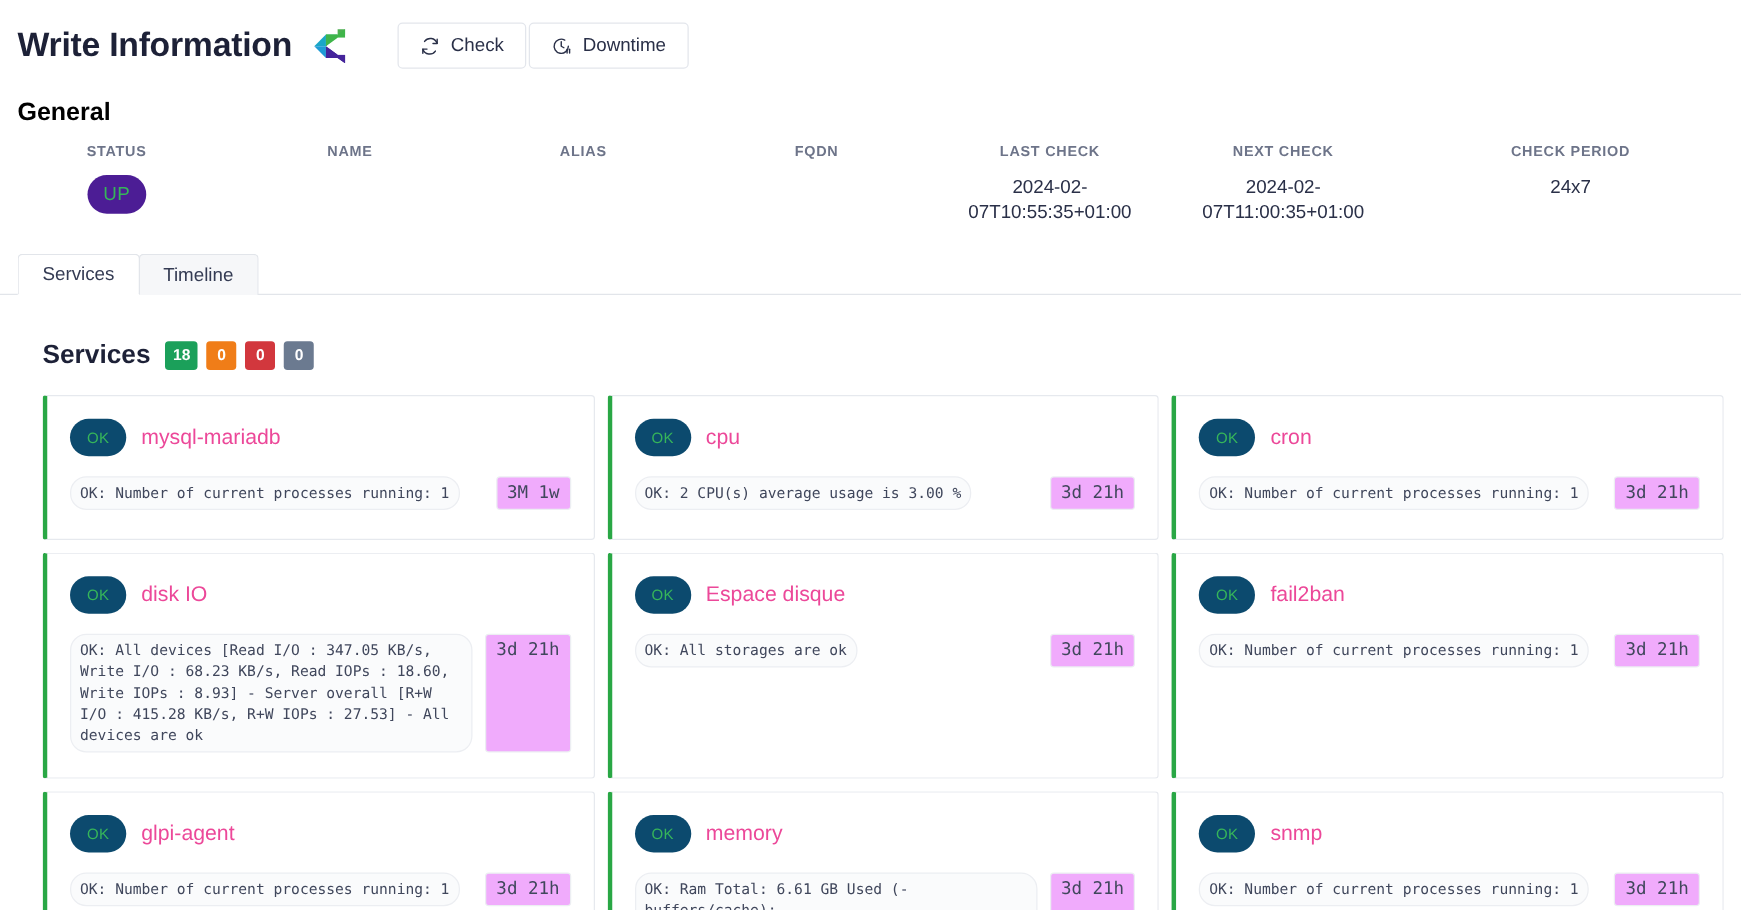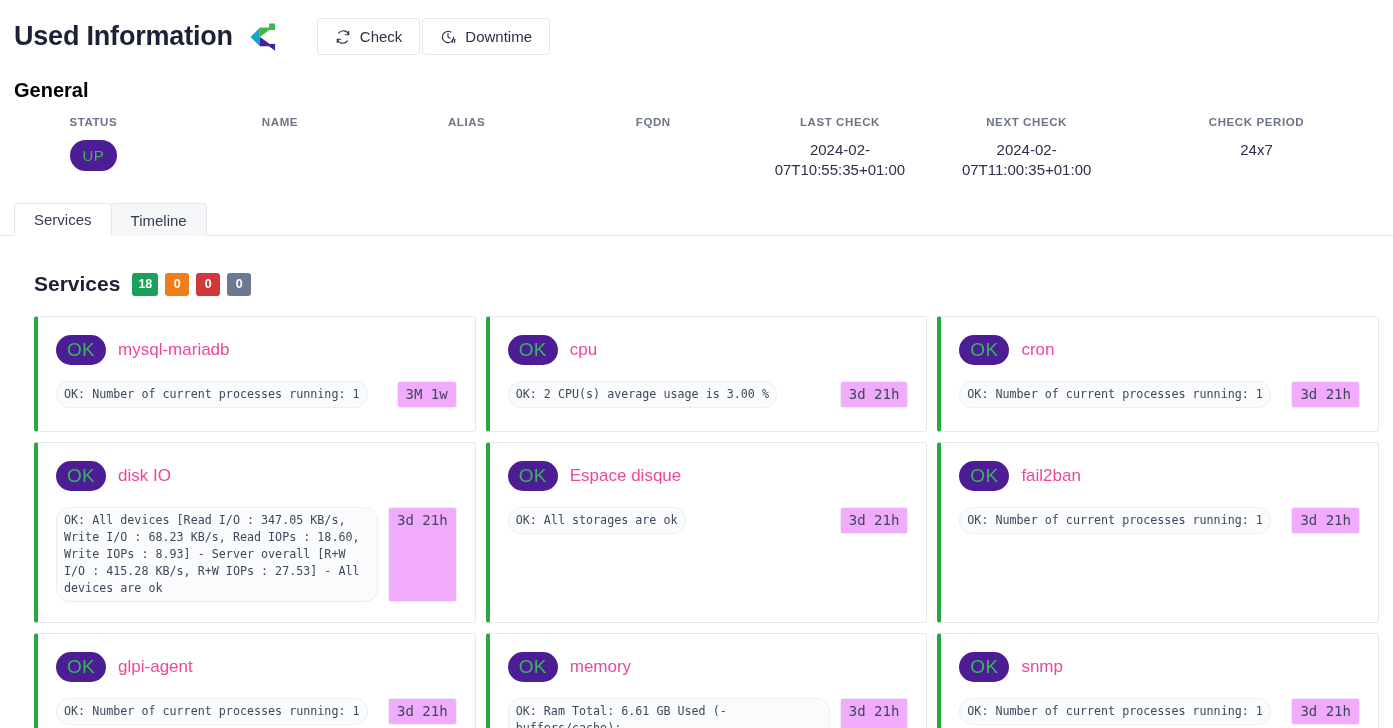--- a/index.html
+++ b/index.html
@@ -173,23 +173,23 @@
     margin-bottom: 16px;
   }
   .svc-status {
     display: inline-flex;
     align-items: center;
     justify-content: center;
     min-width: 45px;
     height: 30px;
     padding: 0 11px;
     border-radius: 16px;
-    background: #4c1d95;
+    background: #0c4a6e;
     color: #36b55a;
-    font-size: 19px;
+    font-size: 12px;
     letter-spacing: 0.3px;
   }
   .svc-name {
     font-size: 17px;
     color: #ec4899;
     font-weight: 400;
     text-align: right;
   }
   .svc-body {
     display: flex;
@@ -225,21 +225,21 @@
     display: flex;
     align-items: flex-start;
     justify-content: center;
     margin-left: auto;
   }
 </style>
 </head>
 <body>
 
 <div class="header-row">
-  <div class="page-title">Used Information</div>
+  <div class="page-title">Write Information</div>
 
   <span class="brand-logo">
     <svg viewBox="0 0 40 40" width="34" height="34" aria-hidden="true">
       <polygon points="4,20 15,9 15,20" fill="#1aa7c7"></polygon>
       <polygon points="4,20 15,31 15,20" fill="#1f9bd6"></polygon>
       <polygon points="15,9 15,20 26,9" fill="#2bb673"></polygon>
       <polygon points="15,9 26,9 26,4 33,4 33,9" fill="#4caf50"></polygon>
       <polygon points="15,9 26,9 33,4 33,12 26,12 15,20" fill="#3fb54a"></polygon>
       <polygon points="15,20 26,31 33,36 33,28 26,28" fill="#3b2f8f"></polygon>
       <polygon points="15,20 15,31 26,31 33,36 33,28 26,28" fill="#45249b"></polygon>

